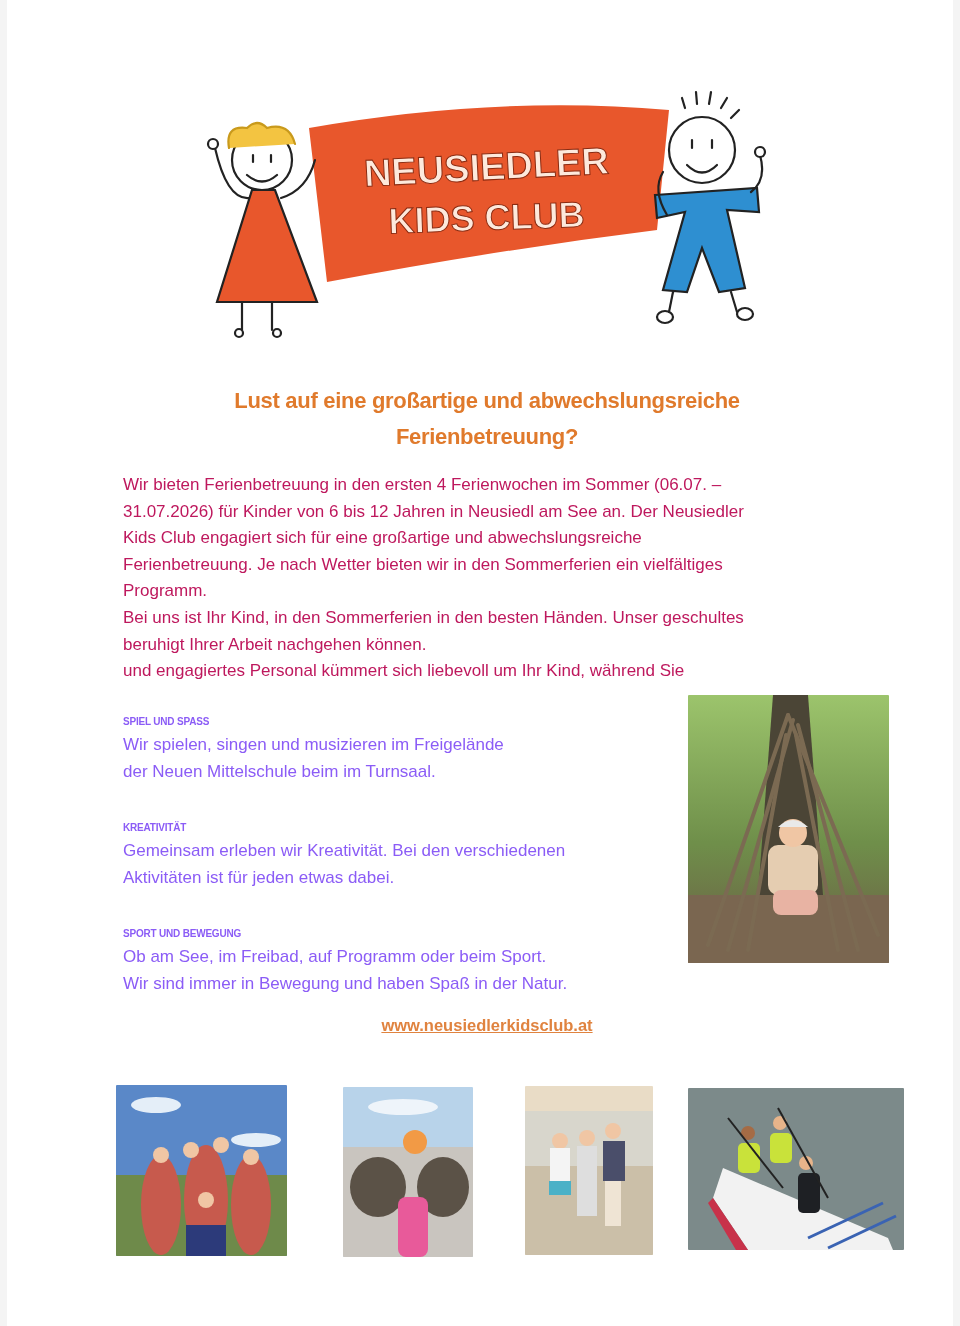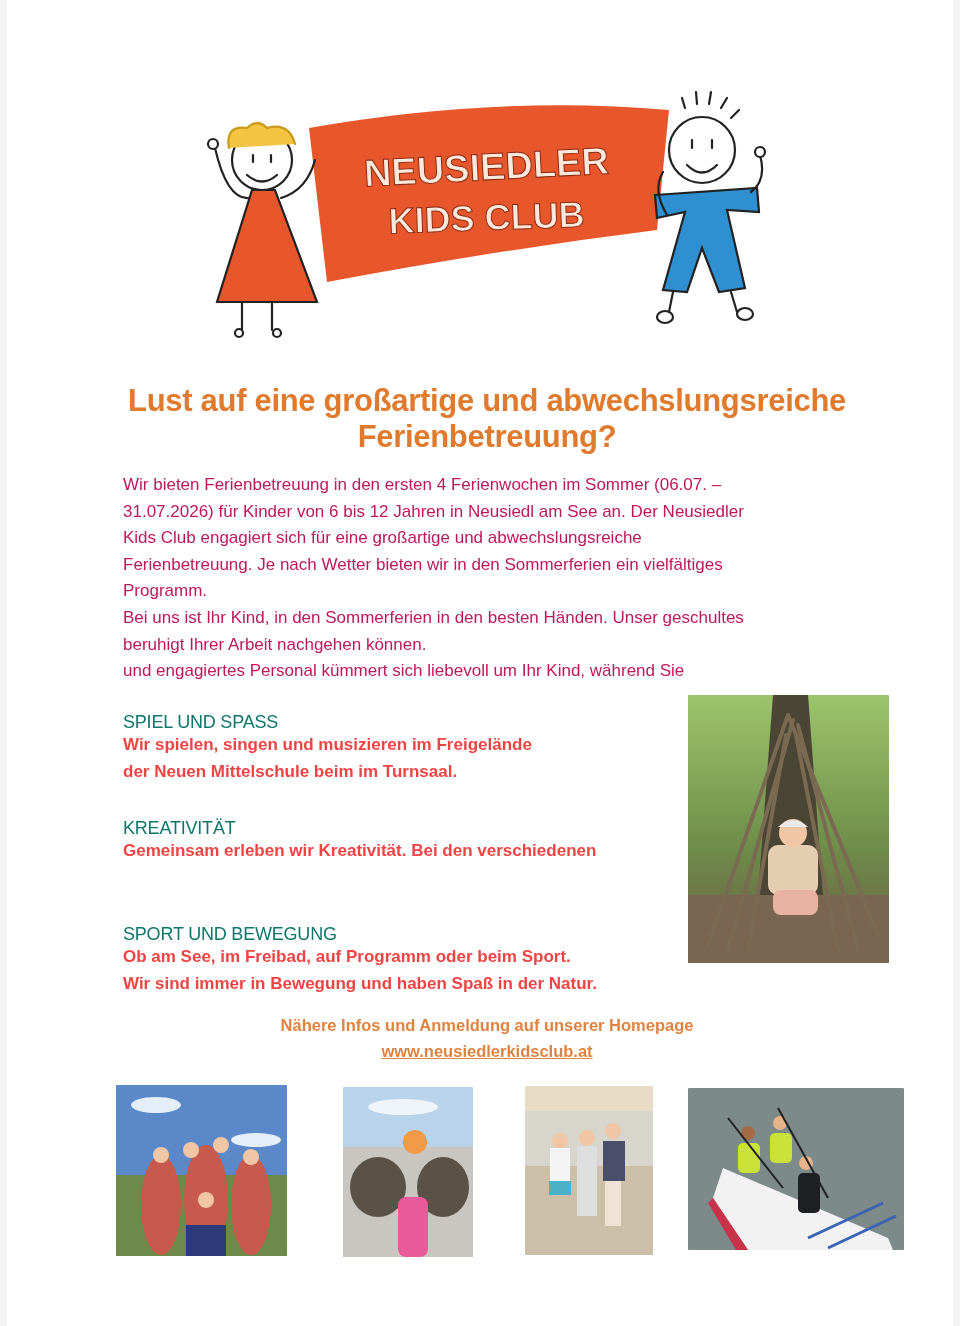--- a/index.html
+++ b/index.html
@@ -10,32 +10,32 @@
   }
   .page {
     position:absolute; left:7px; top:0; width:946px; height:1326px;
     background:#ffffff;
   }
   .abs { position:absolute; }
   
   .logo { left:190px; top:80px; width:580px; height:270px; }
   .heading {
     left:100px; top:383px; width:760px; text-align:center;
-    color:#e07a2c; font-weight:bold; font-size:31px; line-height:36px;
+    color:#e07a2c; font-weight:bold; font-size:22px; line-height:36px;
     font-family:"Liberation Sans", sans-serif; letter-spacing:-0.3px;
   }
   .body-text {
     left:116px; top:472px; width:720px;
     color:#be185d; font-size:17px; line-height:26.6px;
   }
   .section-title {
-    color:#0f766e; font-weight:normal; font-size:18px; line-height:20px;
+    color:#8b5cf6; font-weight:bold; font-size:10px; line-height:20px;
     letter-spacing:-0.2px;
   }
-  .section-body { color:#ef4444; font-size:17px; line-height:26.5px;font-weight:bold; }
+  .section-body { color:#8b5cf6; font-size:17px; line-height:26.5px; }
   .sec { left:116px; width:540px; }
   .cta {
     left:200px; top:1012px; width:560px; text-align:center;
     color:#e0833f; font-weight:bold; font-size:16.5px; line-height:26px;
   }
   .cta a { color:#e0833f; text-decoration:underline; }
   .photo { overflow:hidden; border-radius:1px; }
 </style>
 </head>
 <body>
@@ -104,20 +104,21 @@
   </div>
 
   <div class="abs sec" style="top:712px;">
     <div class="section-title">SPIEL UND SPASS</div>
     <div class="section-body">Wir spielen, singen und musizieren im Freigelände</div>
     <div class="section-body">der Neuen Mittelschule beim im Turnsaal.</div>
   </div>
   <div class="abs sec" style="top:818px;">
     <div class="section-title">KREATIVITÄT</div>
     <div class="section-body">Gemeinsam erleben wir Kreativität. Bei den verschiedenen</div>
+    <div class="section-body">Aktivitäten ist für jeden etwas dabei.</div>
   </div>
   <div class="abs sec" style="top:924px;">
     <div class="section-title">SPORT UND BEWEGUNG</div>
     <div class="section-body">Ob am See, im Freibad, auf Programm oder beim Sport.</div>
     <div class="section-body">Wir sind immer in Bewegung und haben Spaß in der Natur.</div>
   </div>
 
   <div class="abs photo" style="left:681px; top:695px; width:201px; height:268px;">
     <svg width="201" height="268" viewBox="0 0 201 268">
       <defs>
@@ -139,21 +140,20 @@
         <line x1="108" y1="40" x2="150" y2="255"></line>
       </g>
       <rect x="80" y="150" width="50" height="50" rx="10" fill="#e5cdb1"></rect>
       <circle cx="105" cy="138" r="14" fill="#f0c6a4"></circle>
       <path d="M90,132 Q105,118 120,132 Z" fill="#e9e9e9"></path>
       <rect x="85" y="195" width="45" height="25" rx="8" fill="#e8b3a3"></rect>
     </svg>
   </div>
 
   <div class="abs cta">
-    <div>Nähere Infos und Anmeldung auf unserer Homepage</div>
     <div><a>www.neusiedlerkidsclub.at</a></div>
   </div>
 
   <div class="abs photo" style="left:109px; top:1085px; width:171px; height:171px;">
     <svg width="171" height="171" viewBox="0 0 171 171">
       <rect width="171" height="171" fill="#5a88c8"></rect>
       <ellipse cx="40" cy="20" rx="25" ry="8" fill="#e4eef8"></ellipse>
       <ellipse cx="140" cy="55" rx="25" ry="7" fill="#e4eef8"></ellipse>
       <rect y="90" width="171" height="81" fill="#6e8a4a"></rect>
       <g fill="#c75a4d">

